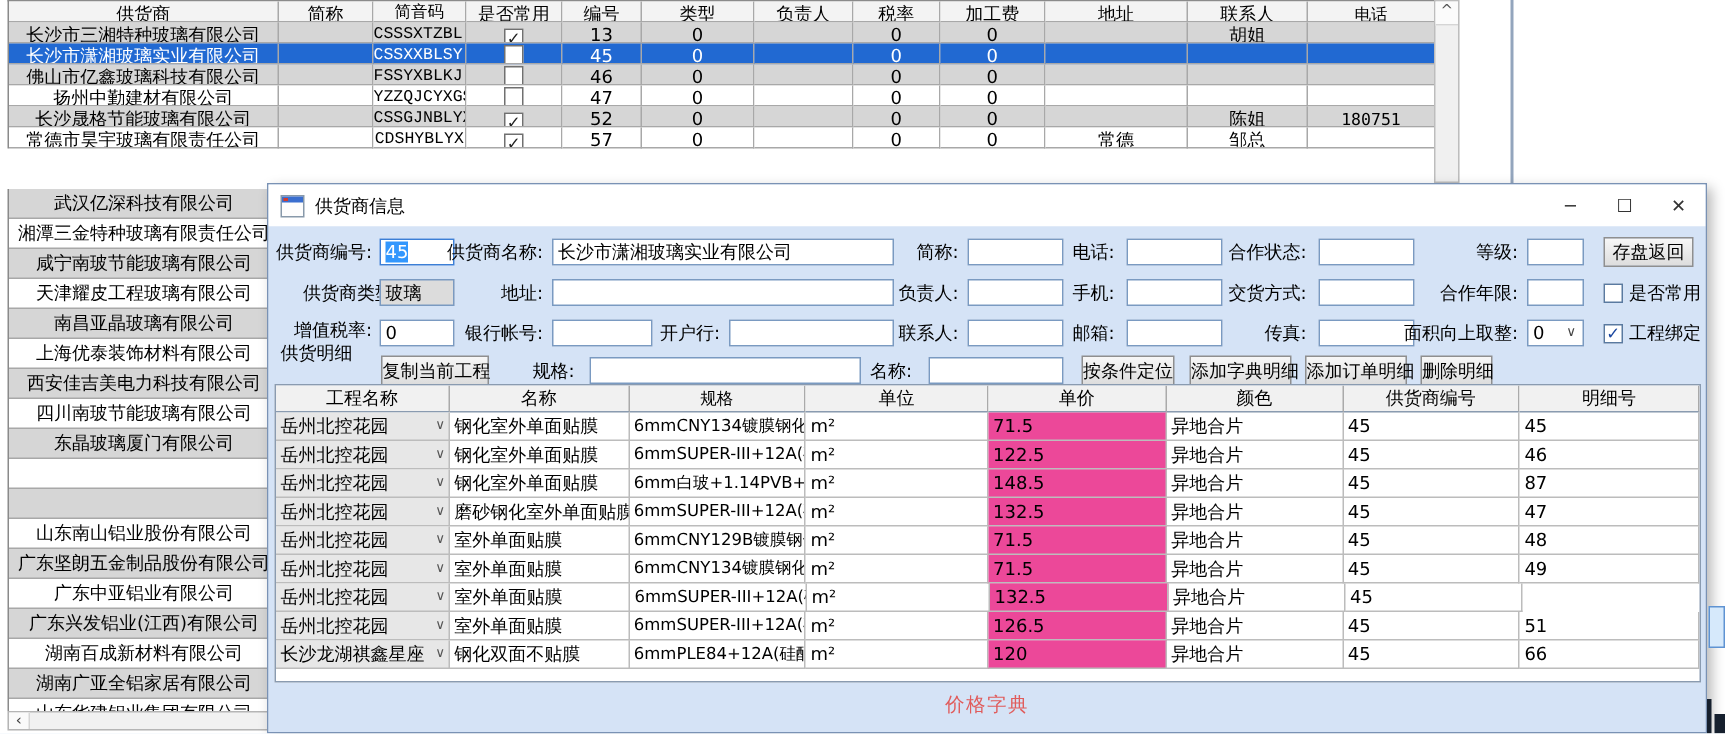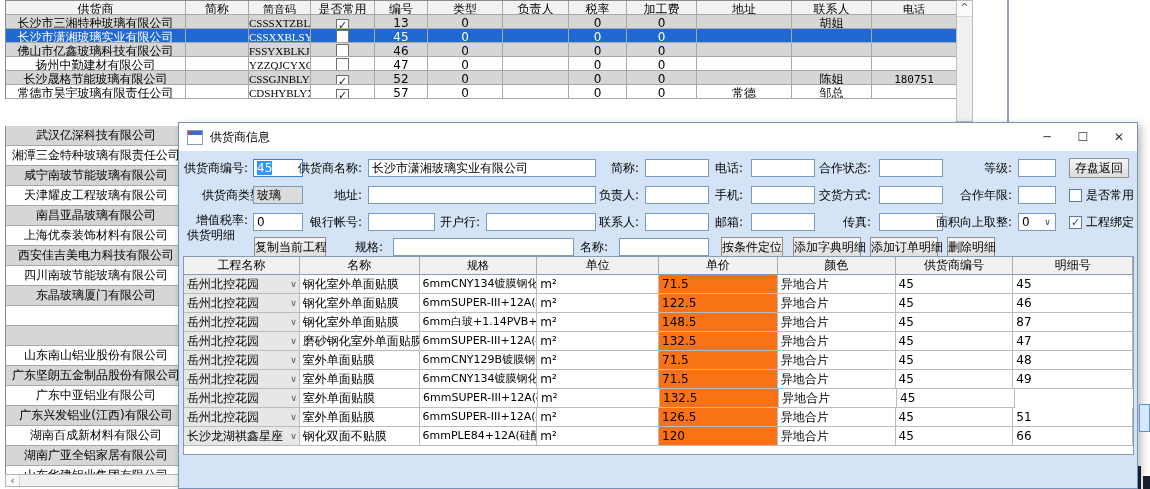--- a/index.html
+++ b/index.html
@@ -5,21 +5,21 @@
   html,body{margin:0;padding:0;background:#fff;}
   .screen{position:relative;width:1150px;height:489px;background:#ffffff;overflow:hidden;
           font-family:"DejaVu Sans","Liberation Sans",sans-serif;font-size:12px;color:#000;}
 
   
   .bg-table{position:absolute;left:5px;top:0;width:951px;border-left:1px solid #8a8a8a;border-top:1px solid #8a8a8a;}
   .bgrow{display:flex;height:14px;line-height:17px;}
   .bgrow .c{box-sizing:border-box;border-right:1px solid #a8a8a8;border-bottom:1px solid #a8a8a8;
             text-align:center;overflow:hidden;white-space:nowrap;}
   .bgrow .c:nth-child(1){width:180px}.bgrow .c:nth-child(2){width:63px}
-  .bgrow .c:nth-child(3){width:62px;font-family:Liberation Serif, serif;font-size:11px}
+  .bgrow .c:nth-child(3){width:62px;font-family:Liberation Mono, monospace;font-size:11px}
   .bgrow .c:nth-child(4){width:64px}.bgrow .c:nth-child(5){width:53px}
   .bgrow .c:nth-child(6){width:75px}.bgrow .c:nth-child(7){width:66px}
   .bgrow .c:nth-child(8){width:58px}.bgrow .c:nth-child(9){width:70px}
   .bgrow .c:nth-child(10){width:95px}.bgrow .c:nth-child(11){width:80px}
   .bgrow .c:nth-child(12){width:85px;font-family:"DejaVu Sans Mono",monospace;font-size:11px}
   .bgrow.head .c{background:#f3f3f3;}
   .bgrow.gray .c{background:#d6d6d6;}
   .bgrow.white .c{background:#ffffff;}
   .bgrow.selected .c{background:#2169d2;color:#fff;}
   .cbx{display:inline-block;box-sizing:border-box;width:13px;height:13px;background:#fff;
@@ -74,21 +74,21 @@
   .drow.dhead{height:18px;line-height:17px;}
   .drow .c{box-sizing:border-box;border-right:1px solid #bcbcbc;border-bottom:1px solid #bcbcbc;
            overflow:hidden;white-space:nowrap;padding:0 3px;text-align:left;}
   .drow.dhead .c{background:#f1f1f1;text-align:center;border-right:1px solid #aaa;border-bottom:1px solid #8a9bb0;}
   .drow .c:nth-child(1){width:116px}.drow .c:nth-child(2){width:120px}
   .drow .c:nth-child(3){width:118px;font-size:11px}.drow .c:nth-child(4){width:122px}
   .drow .c:nth-child(5){width:119px}.drow .c:nth-child(6){width:118px}
   .drow .c:nth-child(7){width:118px}.drow .c:nth-child(8){width:120px}
   .drow .c.combo{background:#e7e7e7;position:relative;padding-right:16px;}
   .drow .c.combo::after{content:"∨";position:absolute;right:2px;top:0;font-size:9px;color:#555;line-height:18px;}
-  .drow .c.price{background:#f97316;color:#000;}
+  .drow .c.price{background:#ec4899;color:#000;}
   .dfooter{position:absolute;left:0;top:338px;width:100%;text-align:center;color:#e05c5c;font-size:13px;letter-spacing:1px;}
 
   
   .blue-thumb{position:absolute;left:1139px;top:404px;width:11px;height:28px;background:#d6e9fb;border:1px solid #5f93d2;box-sizing:border-box;}
   .corner-glyph{position:absolute;left:1136px;top:466px;width:14px;height:23px;}
   .corner-glyph .b1{position:absolute;left:2px;top:0;width:3px;height:23px;background:#16202e;}
   .corner-glyph .b2{position:absolute;left:7px;top:10px;width:7px;height:13px;background:#16202e;}
 </style>
 </head>
 <body>
@@ -403,20 +403,21 @@
         <div class="c">钢化双面不贴膜</div>
         <div class="c">6mmPLE84+12A(硅酮胶..</div>
         <div class="c">m²</div>
         <div class="c price">120</div>
         <div class="c">异地合片</div>
         <div class="c">45</div>
         <div class="c">66</div>
       </div>
     </div>
 
+    <div class="dfooter">价格字典</div>
   </div>
 
   <div class="blue-thumb"></div>
   <div class="corner-glyph">
     <div class="b1"></div>
       <div class="b2"></div>
   </div>
 
 </div>
 

